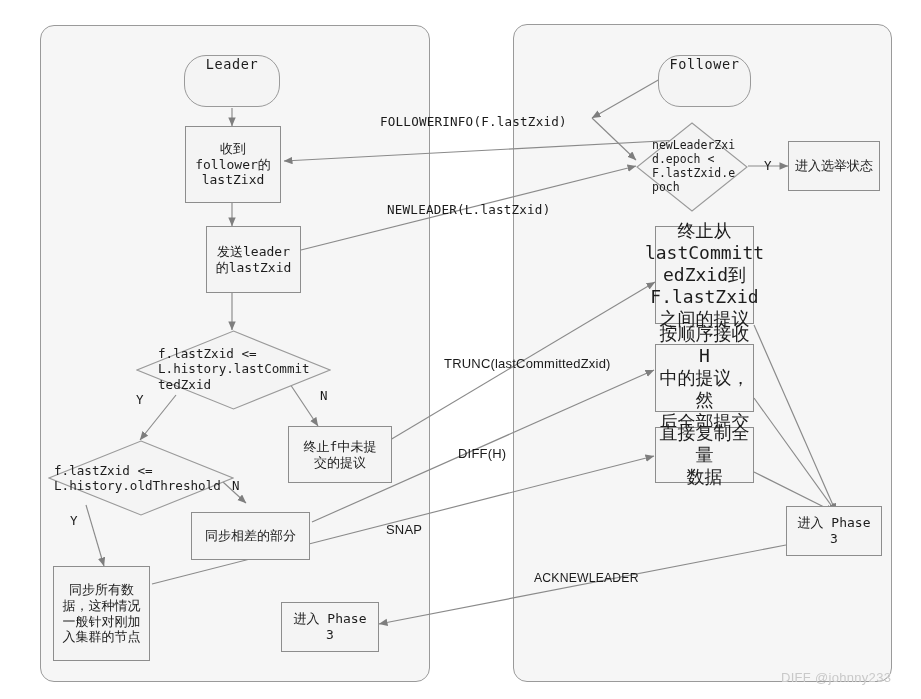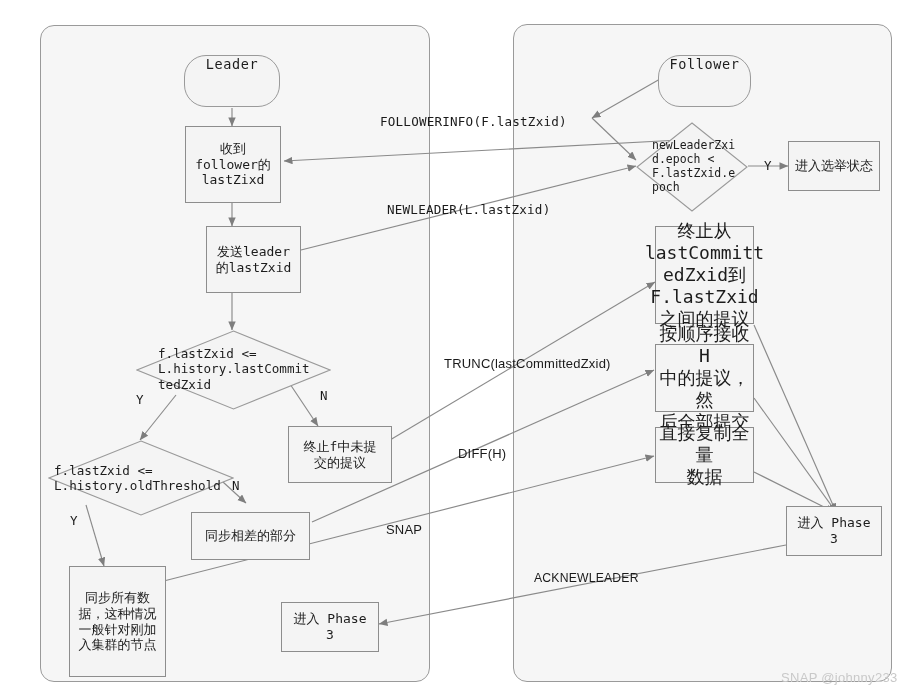--- a/index.html
+++ b/index.html
@@ -199,21 +199,21 @@
     </svg>
     <div class="dtext" style="padding-left:6px;">f.lastZxid &lt;=
 L.history.oldThreshold</div>
   </div>
 
   <div class="node" style="left:288px; top:426px; width:104px; height:57px;">终止f中未提
 交的提议</div>
 
   <div class="node" style="left:191px; top:512px; width:119px; height:48px;">同步相差的部分</div>
 
-  <div class="node" style="left:69px; top:566px; width:97px; height:111px;">同步所有数
+  <div class="node" style="left:53px; top:566px; width:97px; height:95px;">同步所有数
 据，这种情况
 一般针对刚加
 入集群的节点</div>
 
   <div class="node" style="left:281px; top:602px; width:98px; height:50px;">进入 Phase
 3</div>
 
   <div class="branch-label" style="left:136px; top:392px;">Y</div>
   <div class="branch-label" style="left:320px; top:388px;">N</div>
   <div class="branch-label" style="left:70px; top:513px;">Y</div>
@@ -258,15 +258,15 @@
   <div class="edge-label" style="left:387px; top:202px;">NEWLEADER(L.lastZxid)</div>
 
   <div class="edge-label sans" style="left:444px; top:356px;">TRUNC(lastCommittedZxid)</div>
 
   <div class="edge-label sans" style="left:458px; top:446px;">DIFF(H)</div>
 
   <div class="edge-label sans" style="left:386px; top:522px;">SNAP</div>
 
   <div class="edge-label sans" style="left:534px; top:571px; font-size:12.2px;">ACKNEWLEADER</div>
 
-  <div class="watermark" style="left:781px; top:670px;">SNAP @johnny233</div>
+  <div class="watermark" style="left:781px; top:670px;">DIFF @johnny233</div>
 
 </div>
 
 </body></html>

